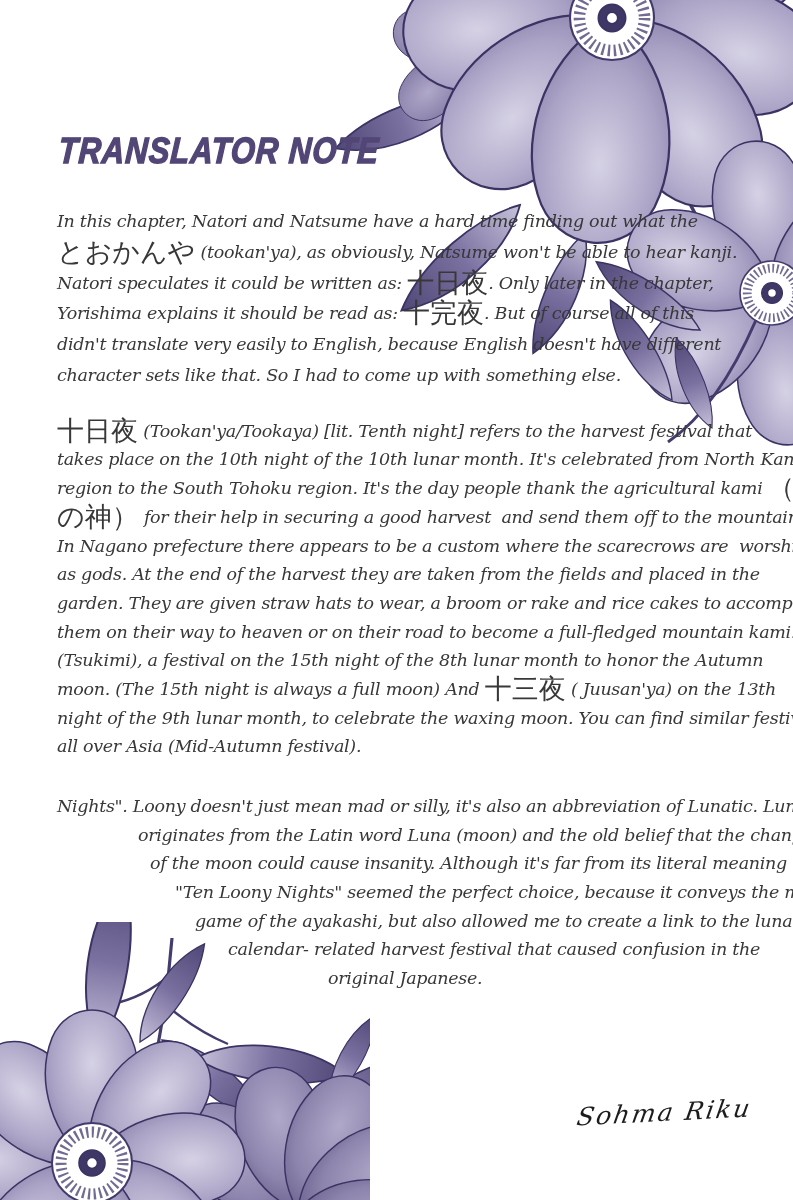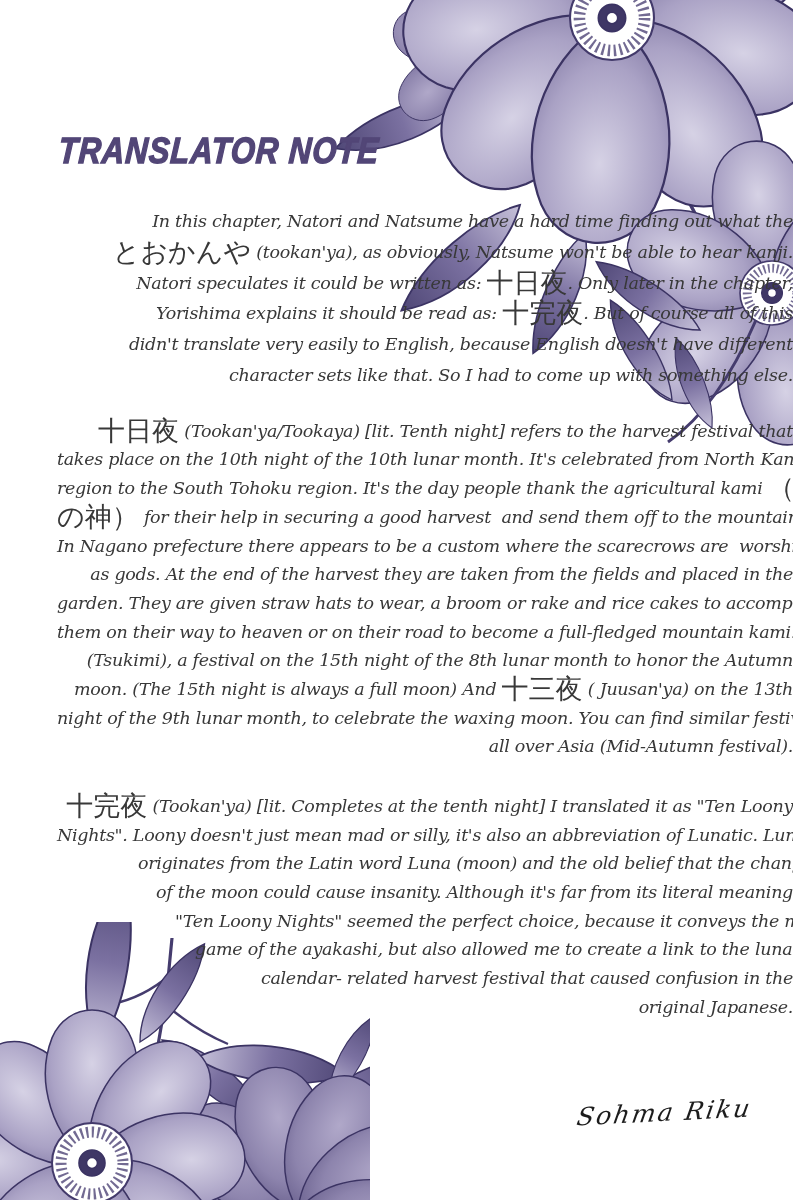--- a/index.html
+++ b/index.html
@@ -21,21 +21,21 @@
     font-size:31px;letter-spacing:1px;
     color:#524677;
     -webkit-text-stroke:1.2px #524677;
     transform:scaleY(1.18) skewX(-4deg);
     transform-origin:left top;
     white-space:nowrap;
   }
   .content{
     position:absolute;left:57px;top:206px;width:736px;
     color:#383838;
-    font-size:17.5px;font-style:italic;letter-spacing:-0.3px;text-align:right;
+    font-size:17.5px;font-style:italic;letter-spacing:-0.3px;
   }
   .para{margin:0;}
   .para-1{margin-top:26px;}
   .para-2{margin-top:31px;}
   .line{height:28.7px;line-height:28.7px;white-space:pre;overflow:visible;}
   .para-0 .line{height:30.8px;line-height:30.8px;}
   .cjk{
     font-family:"DejaVu Sans", sans-serif;
     font-style:normal;
     font-size:27px;line-height:1;vertical-align:-3px;
@@ -180,21 +180,20 @@
         <div class="line">In Nagano prefecture there appears to be a custom where the scarecrows are  worshiped</div>
         <div class="line">as gods. At the end of the harvest they are taken from the fields and placed in the</div>
         <div class="line">garden. They are given straw hats to wear, a broom or rake and rice cakes to accompany</div>
         <div class="line">them on their way to heaven or on their road to become a full-fledged mountain kami.</div>
         <div class="line">(Tsukimi), a festival on the 15th night of the 8th lunar month to honor the Autumn</div>
         <div class="line">moon. (The 15th night is always a full moon) And <span class="cjk">十三夜</span> ( Juusan'ya) on the 13th</div>
         <div class="line">night of the 9th lunar month, to celebrate the waxing moon. You can find similar festivals</div>
         <div class="line">all over Asia (Mid-Autumn festival).</div>
       </div>
       <div class="para para-2">
-        <div class="line"><span class="cjk">十完夜</span> (Tookan'ya) [lit. Completes at the tenth night] I translated it as "Ten Loony</div>
         <div class="line">Nights". Loony doesn't just mean mad or silly, it's also an abbreviation of Lunatic. Lunatic</div>
         <div class="line" style="padding-left: 81px;">originates from the Latin word Luna (moon) and the old belief that the changes</div>
         <div class="line" style="padding-left: 93px;">of the moon could cause insanity. Although it's far from its literal meaning</div>
         <div class="line" style="padding-left: 118px;">"Ten Loony Nights" seemed the perfect choice, because it conveys the mad</div>
         <div class="line" style="padding-left: 138px;">game of the ayakashi, but also allowed me to create a link to the lunar</div>
         <div class="line" style="padding-left: 171px;">calendar- related harvest festival that caused confusion in the</div>
         <div class="line" style="padding-left: 271px; font-style: italic;">original Japanese.</div>
       </div>
     </div>
 

